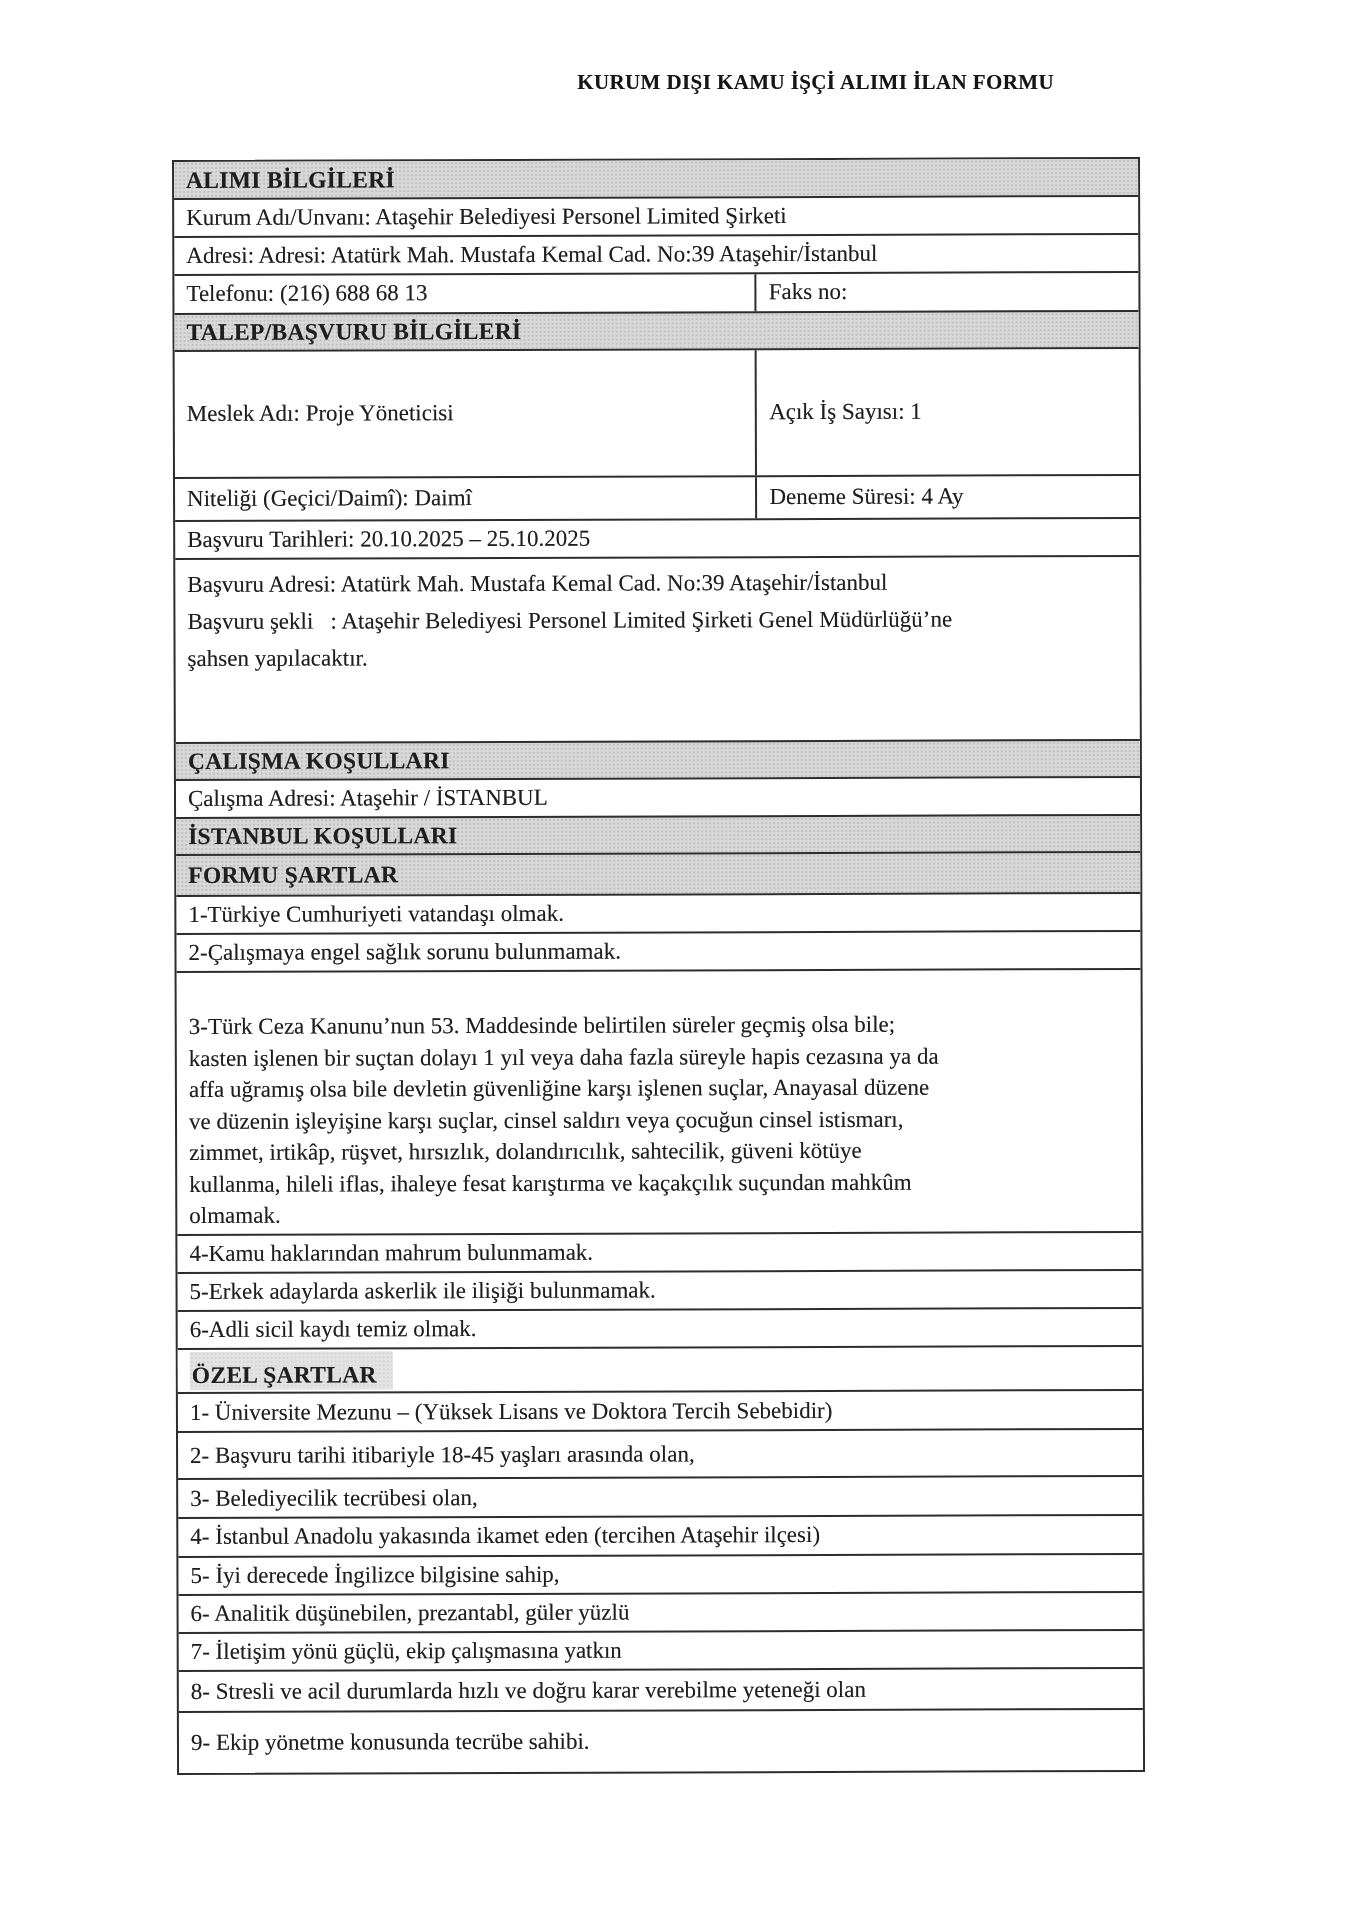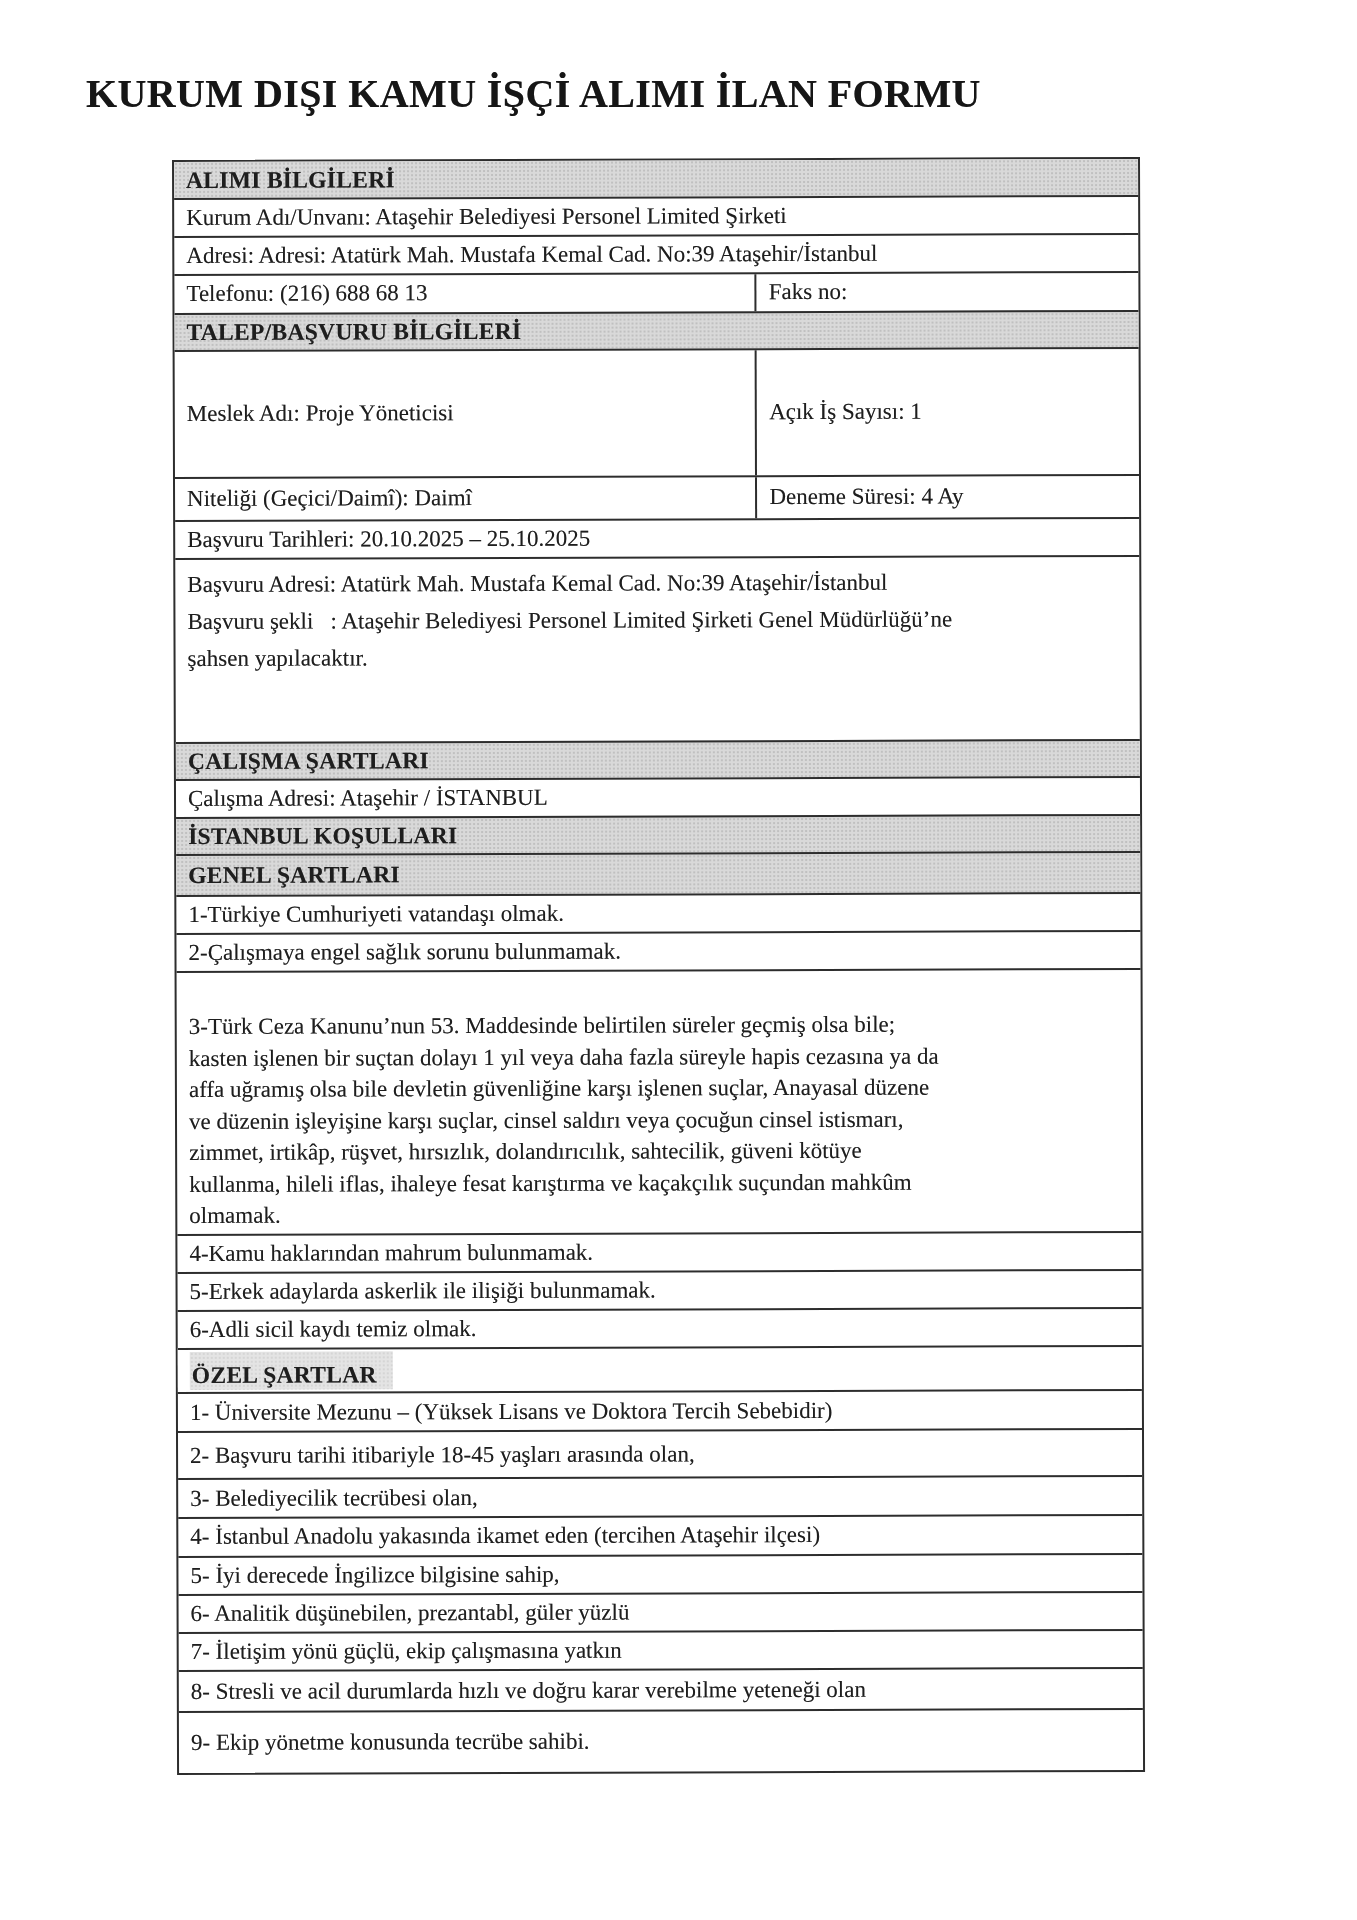--- a/index.html
+++ b/index.html
@@ -18,22 +18,22 @@
     height: 1920px;
     background: #ffffff;
   }
   .title {
     position: absolute;
     top: 70px;
     left: 172px;
     width: 968px;
     transform: translateX(-86px);
     margin: 0;
-    text-align: left;
-    font-size: 40px;
+    text-align: right;
+    font-size: 21px;
     font-weight: bold;
     letter-spacing: 0.4px;
     color: #161616;
     text-shadow: 0 0 0.6px rgba(20,20,20,0.45);
   }
   .form-table {
     position: absolute;
     top: 160px;
     left: 172px;
     width: 968px;
@@ -140,32 +140,32 @@
         </div>
       </div>
       <div class="row multi" style="min-height: 184px;">
         <div class="cell">
           <div class="line">Başvuru Adresi: Atatürk Mah. Mustafa Kemal Cad. No:39 Ataşehir/İstanbul</div>
           <div class="line">Başvuru şekli   : Ataşehir Belediyesi Personel Limited Şirketi Genel Müdürlüğü’ne</div>
           <div class="line">şahsen yapılacaktır.</div>
         </div>
       </div>
       <div class="row header" style="min-height: 37px;">
-        <span>ÇALIŞMA ŞARTLARI</span>
+        <span>ÇALIŞMA KOŞULLARI</span>
       </div>
       <div class="row single" style="min-height: 34px;">
         <div class="cell">
           <div class="line">Çalışma Adresi: Ataşehir / İSTANBUL</div>
         </div>
       </div>
       <div class="row header" style="min-height: 37px;">
         <span>İSTANBUL KOŞULLARI</span>
       </div>
       <div class="row header" style="min-height: 41px;">
-        <span>GENEL ŞARTLARI</span>
+        <span>FORMU ŞARTLAR</span>
       </div>
       <div class="row single" style="min-height: 33px;">
         <div class="cell">
           <div class="line">1-Türkiye Cumhuriyeti vatandaşı olmak.</div>
         </div>
       </div>
       <div class="row single" style="min-height: 36px;">
         <div class="cell">
           <div class="line">2-Çalışmaya engel sağlık sorunu bulunmamak.</div>
         </div>

